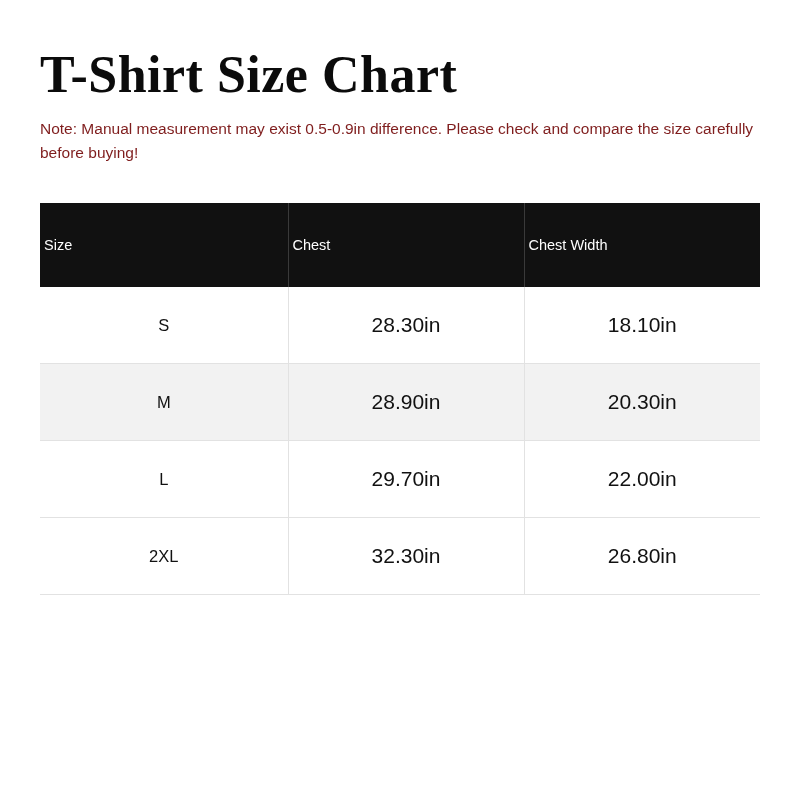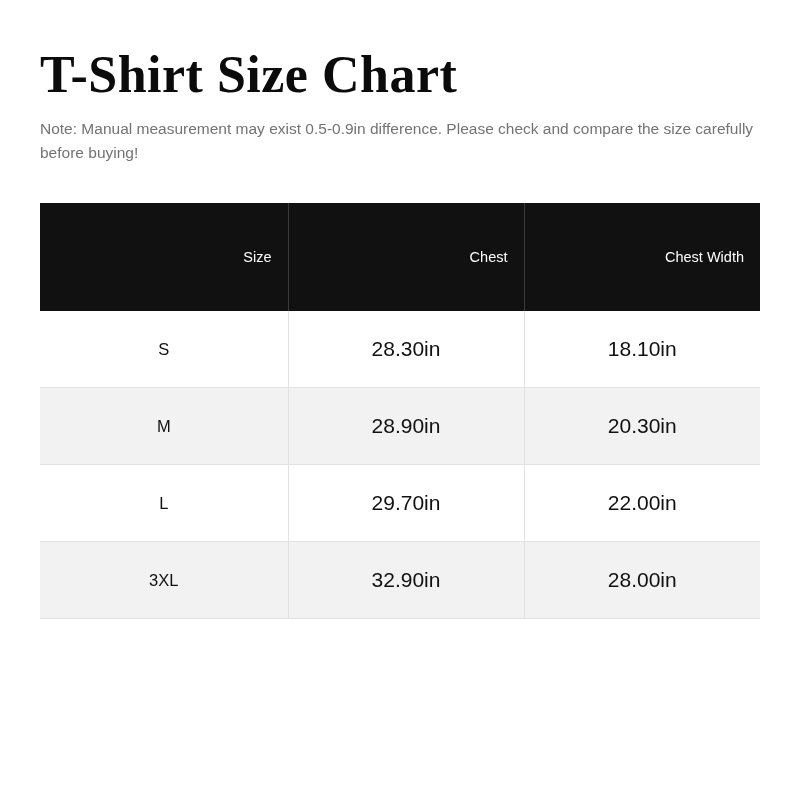--- a/index.html
+++ b/index.html
@@ -26,43 +26,43 @@
     font-size: 52px;
     font-weight: bold;
     letter-spacing: 0.5px;
     line-height: 1.1;
     margin: 0 0 14px 0;
     color: #0b0b0b;
   }
   .note {
     font-size: 15.5px;
     line-height: 1.55;
-    color: #737373;
+    color: #7f1d1d;
     margin: 0;
     max-width: 730px;
   }
   .table-wrap {
     margin-top: 38px;
     width: 720px;
   }
   table.size-chart {
     border-collapse: collapse;
     width: 720px;
     table-layout: fixed;
   }
   table.size-chart thead th {
     background: #111111;
     color: #ffffff;
     font-size: 14.5px;
     font-weight: normal;
     height: 76px;
-    text-align: right;
+    text-align: left;
     vertical-align: middle;
     border-right: 1px solid #3a3a3a;
-    padding: 16px;
+    padding: 4px;
   }
   table.size-chart thead th:last-child {
     border-right: none;
     margin-top: 46px;
   }
   table.size-chart tbody td {
     height: 76px;
     text-align: center;
     vertical-align: middle;
     font-size: 21px;
@@ -117,22 +117,22 @@
         <tr class="alt">
           <td class="size-cell">M</td>
           <td>28.90in</td>
           <td>20.30in</td>
         </tr>
         <tr>
           <td class="size-cell">L</td>
           <td>29.70in</td>
           <td>22.00in</td>
         </tr>
-        <tr class="alt">
-          <td class="size-cell">3XL</td>
-          <td>32.90in</td>
-          <td>28.00in</td>
+        <tr>
+          <td class="size-cell">2XL</td>
+          <td>32.30in</td>
+          <td>26.80in</td>
         </tr>
       </tbody>
     </table>
   </div>
 
 </div>
 
 </body></html>

